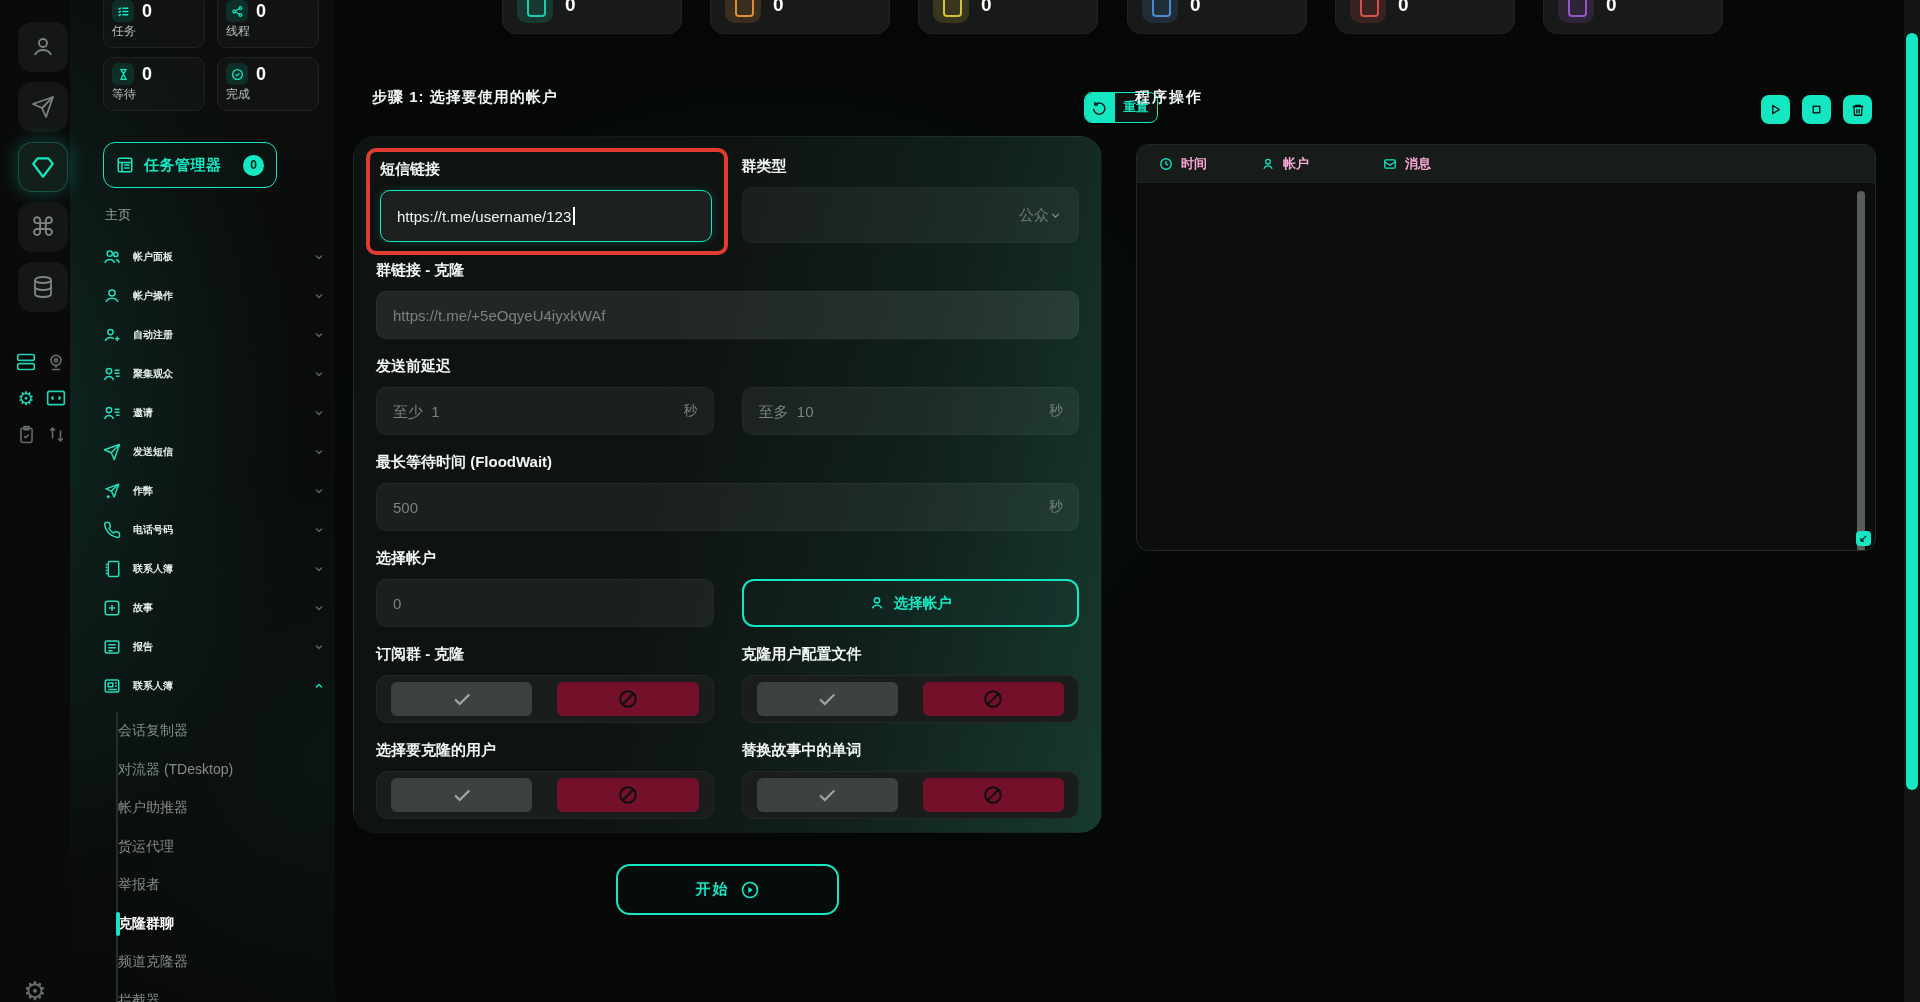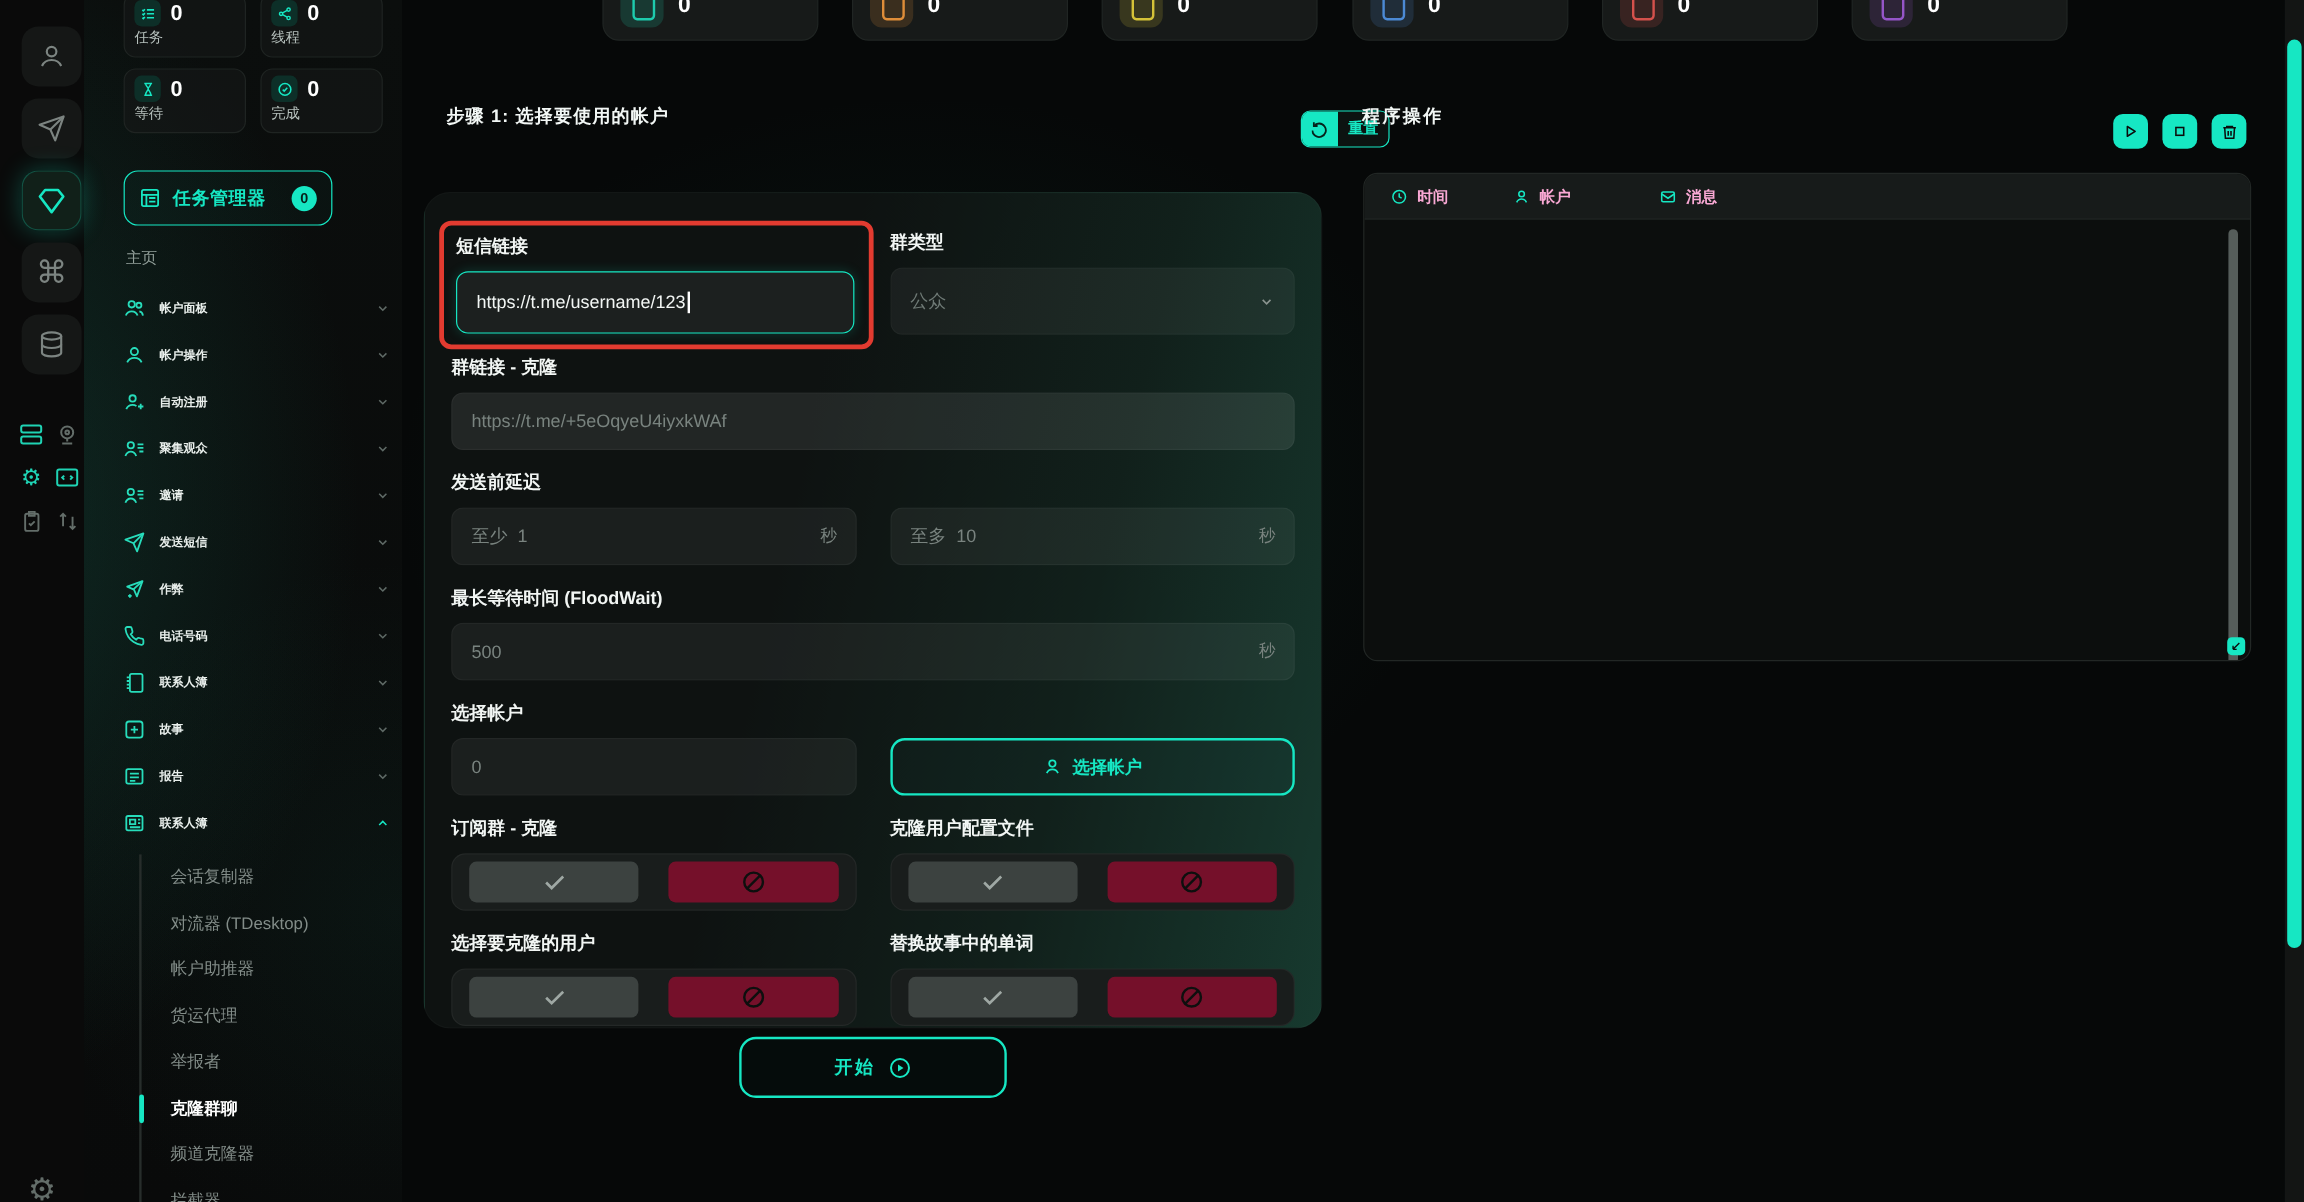--- a/index.html
+++ b/index.html
@@ -44,21 +44,21 @@
   .section-label{position:absolute;left:35px;top:206px;font-size:13px;color:#93a09b}
 
   .menu{position:absolute;left:33px;top:237px;width:222px}
   .menu-item{height:39px;display:flex;align-items:center;gap:12px;cursor:pointer}
   .menu-item .mi-ic{color:#27ddbb;width:18px;height:18px;flex:0 0 18px}
   .menu-item .mi-label{font-size:10px;font-weight:600;color:#e9efec}
   .menu-item .mi-chev{margin-left:auto;color:#5f6a66}
   .menu-item.expanded .mi-chev{color:#16e7c3}
 
   .submenu{position:absolute;left:46px;top:712px;width:205px;border-left:2px solid #272d2b}
-  .sub-item{position:relative;height:38.5px;display:flex;align-items:center;padding-left:24px;
+  .sub-item{position:relative;height:38.5px;display:flex;align-items:center;padding-left:0;
     font-size:14px;color:#828c88;cursor:pointer}
   .sub-item.active{color:#ffffff;font-weight:700}
   .sub-item.active::before{content:"";position:absolute;left:-2px;top:7px;bottom:7px;width:4px;
     border-radius:3px;background:#16e7c3}
 
   
   .main-glow{position:absolute;left:330px;top:80px;width:880px;height:660px;
     background:radial-gradient(closest-side, rgba(20,86,70,.18), transparent);pointer-events:none}
 
   .top-card{position:absolute;top:-22px;height:56px;width:180px;background:#171a19;border:1px solid #202523;
@@ -69,42 +69,42 @@
     border-radius:4px;opacity:.95}
   .tcount{font-size:19px;font-weight:700;color:#fff;line-height:36px}
 
   .step-title{position:absolute;left:372px;top:88px;font-size:15px;font-weight:700;letter-spacing:1px;color:#f2f7f5}
 
   .reset-btn{position:absolute;left:1084px;top:92px;width:74px;height:31px;border:1.5px solid #16e7c3;
     border-radius:8px;display:flex;overflow:hidden;cursor:pointer;background:#0c1311}
   .reset-ic{width:30px;background:#16e7c3;color:#05231c;display:flex;align-items:center;justify-content:center}
   .reset-lab{flex:1;display:flex;align-items:center;justify-content:center;color:#16e7c3;font-size:12.5px;font-weight:700}
 
-  .form-card{position:absolute;left:353px;top:160px;width:749px;height:697px;border-radius:22px;
+  .form-card{position:absolute;left:353px;top:136px;width:749px;height:697px;border-radius:22px;
     background:linear-gradient(103deg,#0e1211 0%,#0e1211 40%,#11201b 70%,#173a2f 100%);
-    padding:32px 22px;border:1px solid rgba(255,255,255,.025)}
+    padding:20px 22px;border:1px solid rgba(255,255,255,.025)}
   .row{margin-bottom:18px}
   .grid2{display:grid;grid-template-columns:1fr 1fr;column-gap:28px}
   .f-label{display:block;font-size:15px;font-weight:700;color:#f2f6f4;height:22px;margin-bottom:8px}
   .inp-wrap{position:relative}
   .inp{width:100%;height:48px;border-radius:10px;background:rgba(255,255,255,.055);
     border:1px solid rgba(255,255,255,.04);color:#dfe6e3;font-size:15px;padding:0 16px;outline:none;
     font-family:inherit}
   .inp::placeholder{color:#79837f}
   .inp.lighter{background:rgba(255,255,255,.085)}
   .suffix{position:absolute;right:16px;top:0;height:48px;display:flex;align-items:center;color:#79837f;font-size:14px}
 
   .sms-wrap{border:4px solid #e23b30;border-radius:10px;padding:8px 12px 8px 10px;margin:-9px -14px -12px -10px}
   .sms-input{height:52px;border-radius:10px;background:#1c201f;border:1.5px solid #16e7c3;
     box-shadow:0 0 10px rgba(22,231,195,.18);display:flex;align-items:center;padding:0 16px;cursor:text}
   .sms-text{font-size:15px;color:#f2f6f4}
   .caret{display:inline-block;width:1.5px;height:18px;background:#fff;margin-left:2px;vertical-align:-3px}
 
   .select{height:56px;border-radius:10px;background:rgba(255,255,255,.05);border:1px solid rgba(255,255,255,.03);
-    display:flex;align-items:center;justify-content:space-between;padding:0 16px;cursor:pointer}
+    display:flex;align-items:center;justify-content:flex-end;padding:0 16px;cursor:pointer}
   .select-val{font-size:15px;color:#6f7a76}
   .select .chev{color:#8a948f}
 
   .acct-btn{height:48px;width:100%;border:2px solid #16e7c3;border-radius:12px;background:rgba(22,231,195,.025);
     color:#16e7c3;font-size:14.5px;font-weight:700;display:flex;align-items:center;justify-content:center;gap:9px;
     cursor:pointer;font-family:inherit}
 
   .toggle{height:48px;background:#191d1c;border:1px solid rgba(255,255,255,.05);border-radius:12px;
     display:flex;align-items:center;justify-content:space-between;padding:0 14px}
   .tseg{width:46%;height:34px;border-radius:6px;display:flex;align-items:center;justify-content:center;cursor:pointer}

